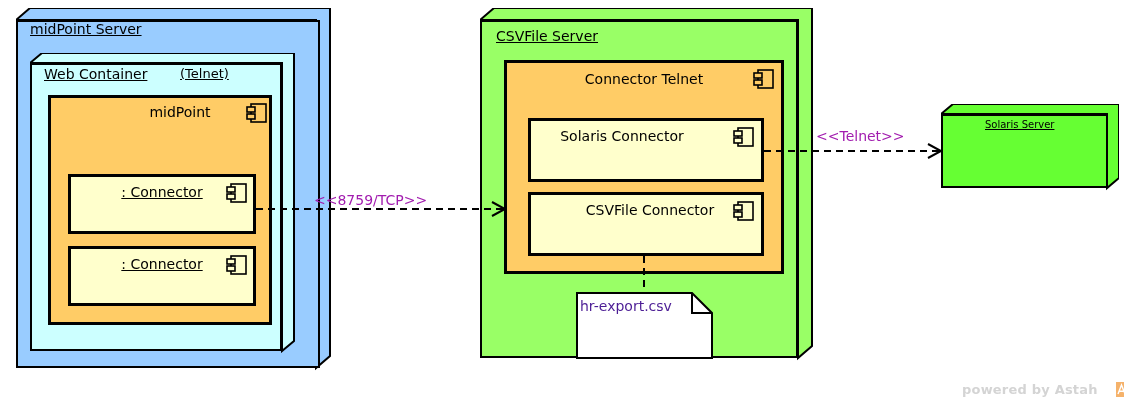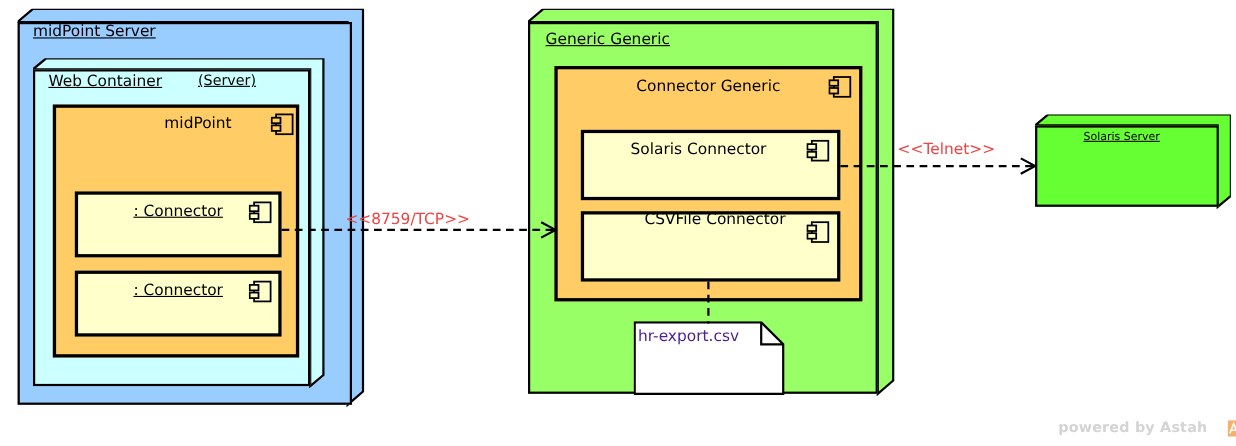--- a/index.html
+++ b/index.html
@@ -72,21 +72,21 @@
     color: #4c1d95;
     z-index: 6;
   }
 
   
   .connector { position: absolute; z-index: 7; }
   .connector svg { display: block; overflow: visible; }
   .connector-label {
     position: absolute;
     white-space: nowrap;
-    color: #ef4444;
+    color: #a21caf;
     background: transparent;
     z-index: 8;
     text-align: center;
   }
 
   
   .watermark {
     position: absolute;
     display: flex;
     align-items: flex-start;
@@ -115,21 +115,21 @@
   <div class="node-front" style="left:16px; top:20px; width:304px; height:348px; background:#99CCFF;"></div>
   <div class="node-label" style="left:30px; top:21px; font-size:14px;">midPoint Server</div>
 
   <div class="node-side" style="left:30px; top:53px; width:280px; height:300px; z-index:2;">
     <svg width="280" height="300">
       <polygon points="0,10 12,0 264,0 264,288 252,298 252,10" fill="#CCFFFF" stroke="#000" stroke-width="2"></polygon>
     </svg>
   </div>
   <div class="node-front" style="left:30px; top:63px; width:252px; height:288px; background:#CCFFFF; z-index:3;"></div>
   <div class="node-label" style="left:44px; top:66px; font-size:14px; z-index:4;">Web Container</div>
-  <div class="node-label" style="left:180px; top:66px; font-size:13px; z-index:4;">(Server)</div>
+  <div class="node-label" style="left:180px; top:66px; font-size:13px; z-index:4;">(Telnet)</div>
 
   <div class="comp" style="left:48px; top:95px; width:224px; height:230px; background:#FFCC66; z-index:4;"></div>
   <div class="comp-title" style="left:48px; top:104px; width:264px; font-size:14px; z-index:5;">midPoint</div>
   <div class="comp-icon" style="left:246px; top:102px; z-index:6;">
     <svg width="22" height="22" viewBox="0 0 22 22">
       <rect x="5" y="2" width="15" height="18" fill="none" stroke="#000" stroke-width="1.6"></rect>
       <rect x="1" y="5" width="8" height="5" fill="#FFCC66" stroke="#000" stroke-width="1.6"></rect>
       <rect x="1" y="12" width="8" height="5" fill="#FFCC66" stroke="#000" stroke-width="1.6"></rect>
     </svg>
   </div>
@@ -153,44 +153,44 @@
       <rect x="1" y="12" width="8" height="5" fill="#FFFFCC" stroke="#000" stroke-width="1.6"></rect>
     </svg>
   </div>
 
   <div class="node-side" style="left:480px; top:8px; width:334px; height:360px;">
     <svg width="334" height="360">
       <polygon points="0,12 14,0 332,0 332,338 318,350 318,12" fill="#99FF66" stroke="#000" stroke-width="2"></polygon>
     </svg>
   </div>
   <div class="node-front" style="left:480px; top:20px; width:318px; height:338px; background:#99FF66;"></div>
-  <div class="node-label" style="left:496px; top:28px; font-size:14px;">Generic Generic</div>
+  <div class="node-label" style="left:496px; top:28px; font-size:14px;">CSVFile Server</div>
 
   <div class="comp" style="left:504px; top:60px; width:280px; height:214px; background:#FFCC66; z-index:4;"></div>
-  <div class="comp-title" style="left:504px; top:71px; width:280px; font-size:14px; z-index:5;">Connector Generic</div>
+  <div class="comp-title" style="left:504px; top:71px; width:280px; font-size:14px; z-index:5;">Connector Telnet</div>
   <div class="comp-icon" style="left:753px; top:68px; z-index:6;">
     <svg width="22" height="22" viewBox="0 0 22 22">
       <rect x="5" y="2" width="15" height="18" fill="none" stroke="#000" stroke-width="1.6"></rect>
       <rect x="1" y="5" width="8" height="5" fill="#FFCC66" stroke="#000" stroke-width="1.6"></rect>
       <rect x="1" y="12" width="8" height="5" fill="#FFCC66" stroke="#000" stroke-width="1.6"></rect>
     </svg>
   </div>
 
   <div class="comp" style="left:528px; top:118px; width:236px; height:64px; background:#FFFFCC; z-index:5;"></div>
-  <div class="comp-title" style="left:528px; top:128px; width:188px; font-size:14px; z-index:6;padding-left:13px;">Solaris Connector</div>
+  <div class="comp-title" style="left:528px; top:128px; width:188px; font-size:14px; z-index:6;">Solaris Connector</div>
   <div class="comp-icon" style="left:733px; top:126px; z-index:7;">
     <svg width="22" height="22" viewBox="0 0 22 22">
       <rect x="5" y="2" width="15" height="18" fill="none" stroke="#000" stroke-width="1.6"></rect>
       <rect x="1" y="5" width="8" height="5" fill="#FFFFCC" stroke="#000" stroke-width="1.6"></rect>
       <rect x="1" y="12" width="8" height="5" fill="#FFFFCC" stroke="#000" stroke-width="1.6"></rect>
     </svg>
   </div>
 
   <div class="comp" style="left:528px; top:192px; width:236px; height:64px; background:#FFFFCC; z-index:5;"></div>
-  <div class="comp-title" style="left:528px; top:192px; width:244px; font-size:14px; z-index:6;">CSVFile Connector</div>
+  <div class="comp-title" style="left:528px; top:202px; width:244px; font-size:14px; z-index:6;">CSVFile Connector</div>
   <div class="comp-icon" style="left:733px; top:200px; z-index:7;">
     <svg width="22" height="22" viewBox="0 0 22 22">
       <rect x="5" y="2" width="15" height="18" fill="none" stroke="#000" stroke-width="1.6"></rect>
       <rect x="1" y="5" width="8" height="5" fill="#FFFFCC" stroke="#000" stroke-width="1.6"></rect>
       <rect x="1" y="12" width="8" height="5" fill="#FFFFCC" stroke="#000" stroke-width="1.6"></rect>
     </svg>
   </div>
 
   <div class="artifact" style="left:576px; top:292px;">
     <svg width="138" height="68" viewBox="0 0 138 68">

